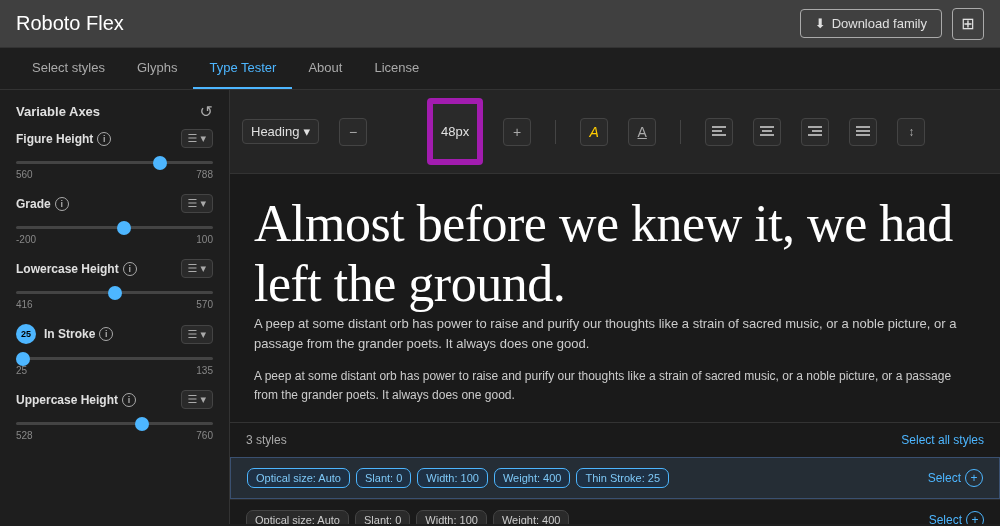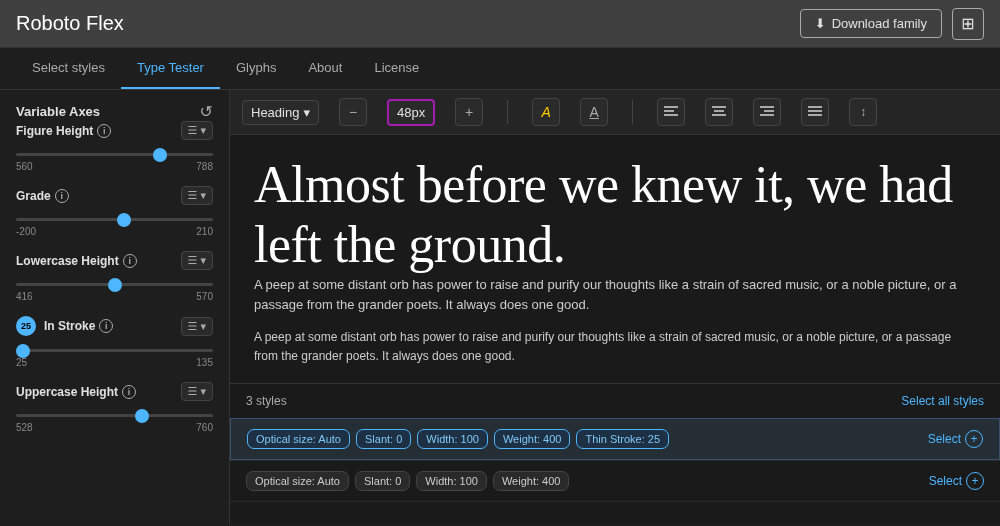--- a/index.html
+++ b/index.html
@@ -91,21 +91,21 @@
       background: #1e1e1e;
       border-right: 1px solid #333;
       overflow-y: auto;
       padding: 12px 16px;
       flex-shrink: 0;
     }
     .sidebar-header {
       display: flex;
       align-items: center;
       justify-content: space-between;
-      margin-bottom: 0;
+      margin-bottom: 8px;
     }
     .sidebar-title {
       font-size: 13px;
       font-weight: 600;
       color: #e0e0e0;
     }
     .refresh-btn {
       background: transparent;
       border: none;
       color: #aaa;
@@ -233,27 +233,28 @@
       width: 28px;
       height: 28px;
       cursor: pointer;
       display: flex;
       align-items: center;
       justify-content: center;
       font-size: 14px;
     }
     .font-size-display {
       background: #2a2a2a;
-      border: 2px solid #a21caf;
+      border: 6px solid #a21caf;
       border-radius: 4px;
       color: #e0e0e0;
-      padding: 4px 8px;
+      padding: 20px 8px;
       font-size: 13px;
       min-width: 48px;
       text-align: center;
+      margin-left: 40px;
     }
     .toolbar-separator {
       width: 1px;
       height: 24px;
       background: #444;
       margin: 0 4px;
     }
 
     
     .text-preview-area {
@@ -358,22 +359,22 @@
       <span>Download family</span>
     </button>
     <button class="grid-icon-btn">
       <span>⊞</span>
     </button>
   </div>
 </div>
 
 <div class="nav-tabs">
   <a class="nav-tab">Select styles</a>
+  <a class="nav-tab">Glyphs</a>
   <a class="nav-tab active">Type Tester</a>
-  <a class="nav-tab">Glyphs</a>
   <a class="nav-tab">About</a>
   <a class="nav-tab">License</a>
 </div>
 
 <div class="main-layout">
 
   <div class="sidebar">
     <div class="sidebar-header">
       <span class="sidebar-title">Variable Axes</span>
       <button class="refresh-btn">↺</button>
@@ -398,21 +399,21 @@
       <div class="axis-label-row">
         <span class="axis-label">
           <span>Grade</span>
           <span class="info-icon">i</span>
         </span>
         <button class="list-btn">☰ ▾</button>
       </div>
       <input type="range" min="0" max="100" value="55" style="">
       <div class="slider-range-labels">
         <span>-200</span>
-        <span>210</span>
+        <span>100</span>
       </div>
     </div>
 
     <div class="axis-section">
       <div class="axis-label-row">
         <span class="axis-label">
           <span>Lowercase Height</span>
           <span class="info-icon">i</span>
         </span>
         <button class="list-btn">☰ ▾</button>

